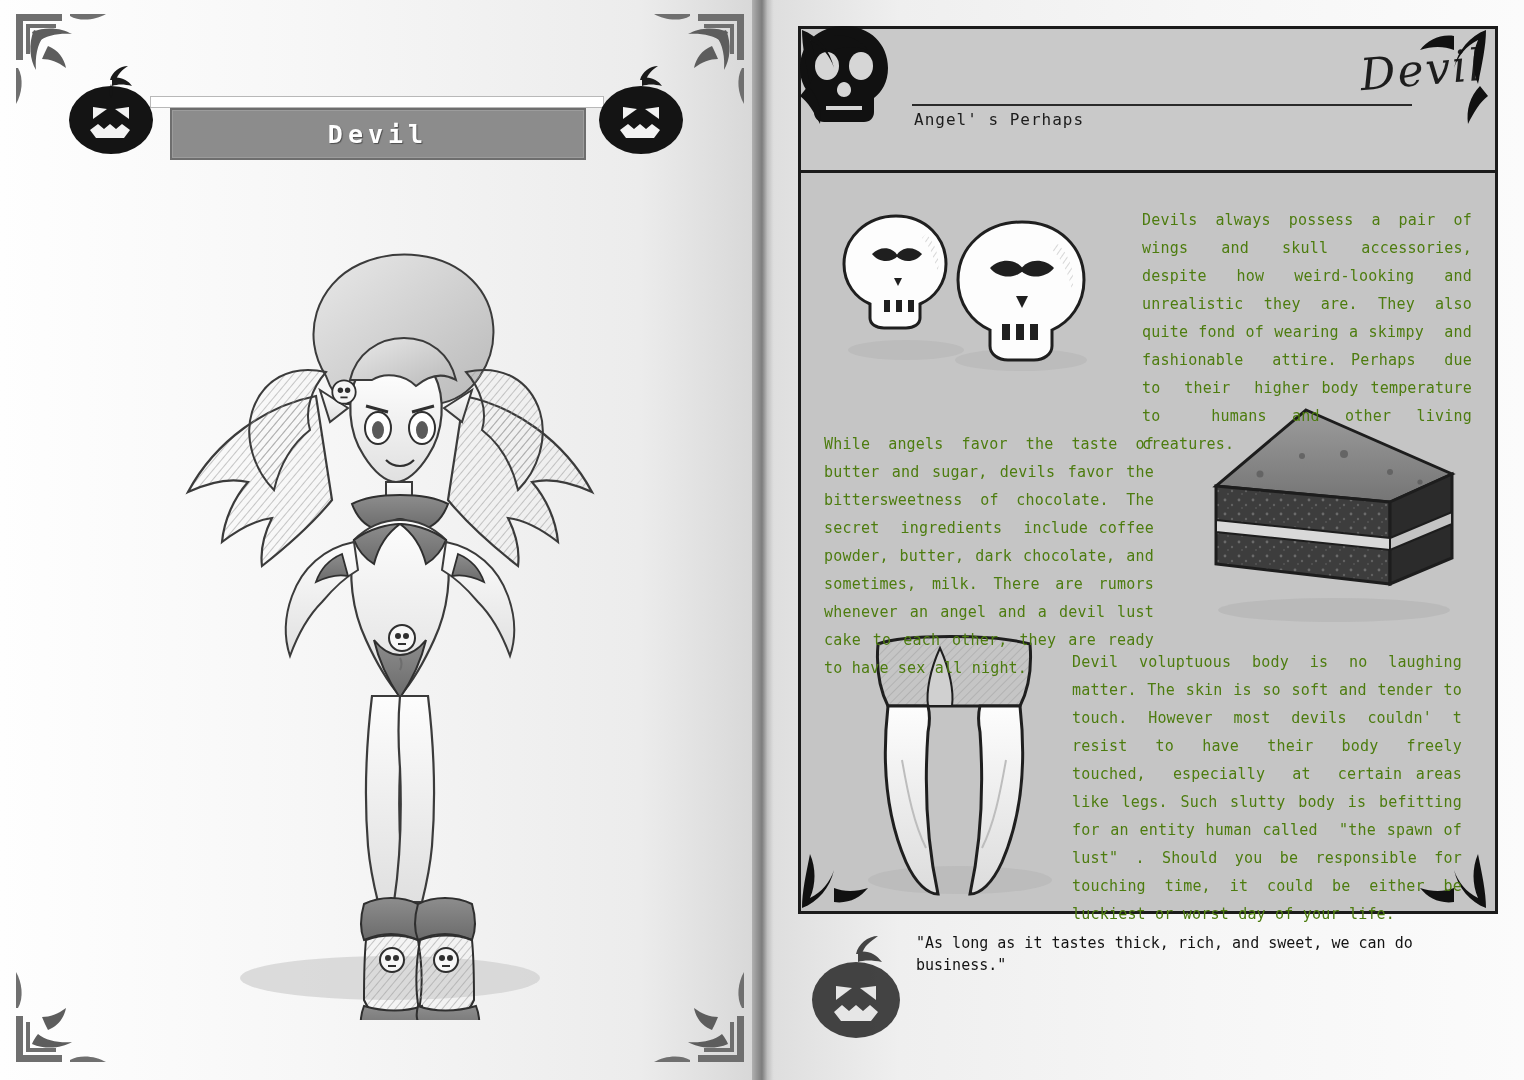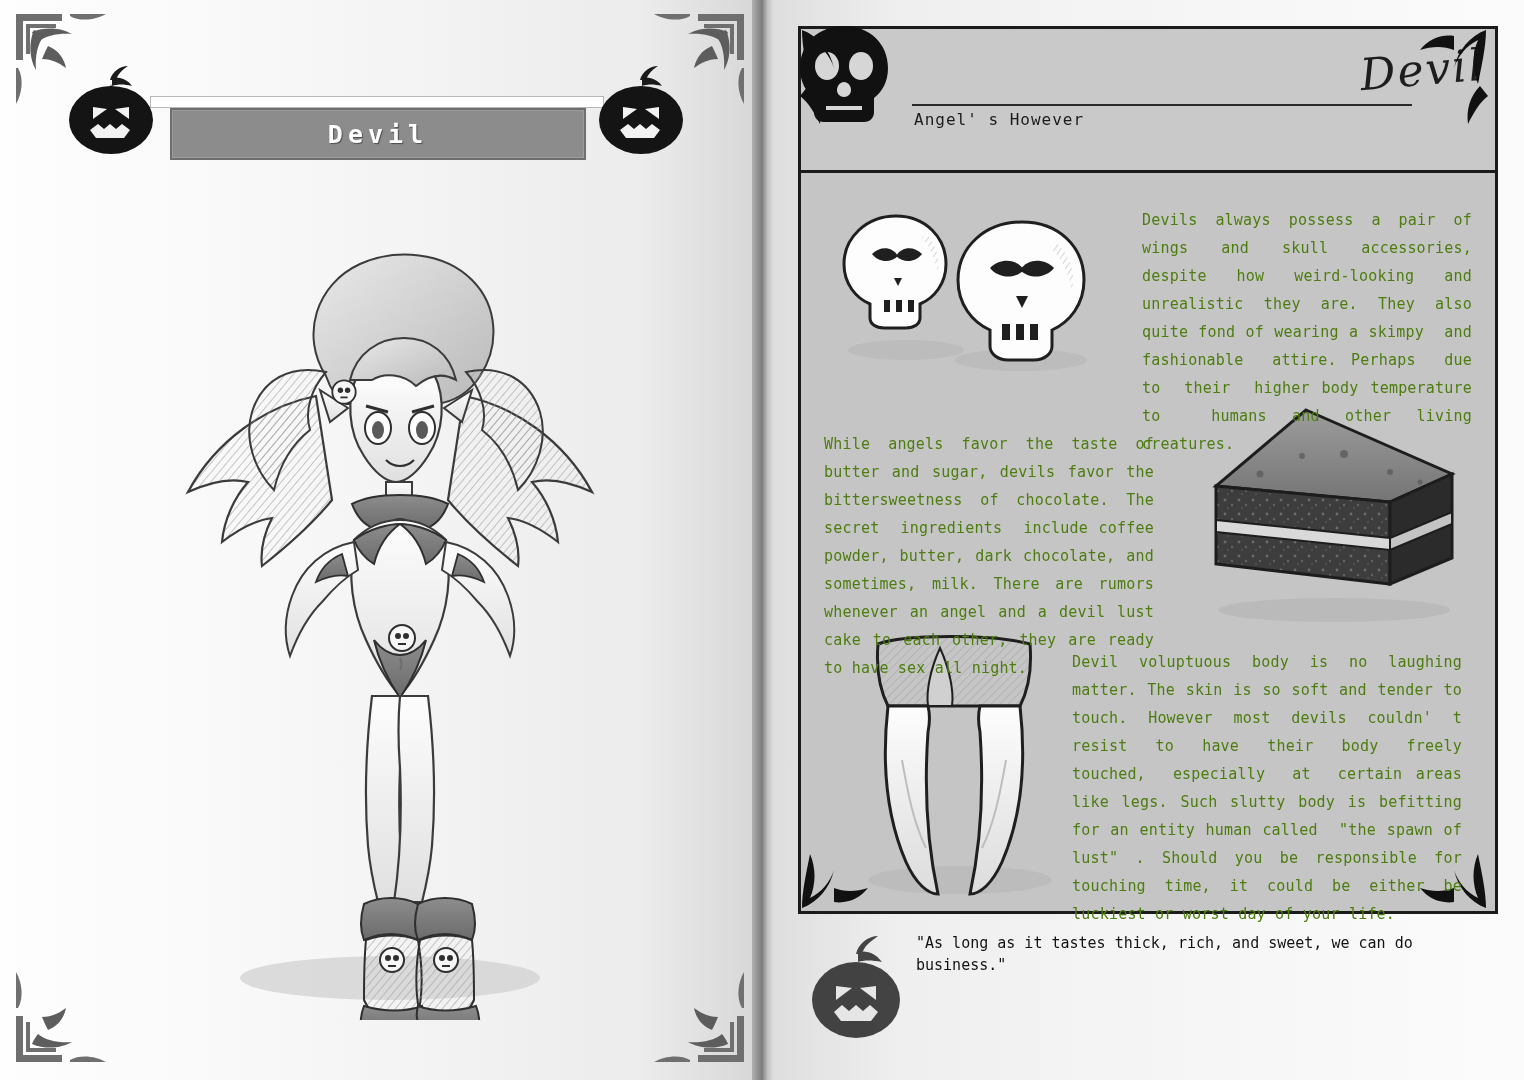--- a/index.html
+++ b/index.html
@@ -453,21 +453,21 @@
         <path d="M54 6 c26 0 44 18 44 42 0 14 -6 24 -14 30 l0 14 c0 6 -4 10 -10 10 l-40 0 c-6 0 -10 -4 -10 -10 l0 -14 c-8 -6 -14 -16 -14 -30 0 -24 18 -42 44 -42z" fill="#111"></path>
         <ellipse cx="37" cy="46" rx="12" ry="14" fill="#d6d6d6"></ellipse>
         <ellipse cx="71" cy="46" rx="12" ry="14" fill="#d6d6d6"></ellipse>
         <path d="M54 62 c4 0 7 4 7 8 0 4 -3 7 -7 7 -4 0 -7 -3 -7 -7 0 -4 3 -8 7 -8z" fill="#d6d6d6"></path>
         <path d="M38 88 h8 v12 h-8z M50 88 h8 v12 h-8z M62 88 h8 v12 h-8z" fill="#111"></path>
         <path d="M36 86 h36 v4 h-36z" fill="#d6d6d6"></path>
       </svg>
     </div>
     <div class="name-rule"></div>
     <div class="script-name">Devil</div>
-    <div class="subtitle">Angel' s However</div>
+    <div class="subtitle">Angel' s Perhaps</div>
 
     <div class="corner-vine cv-tl">
       <svg viewBox="0 0 84 120">
         <g fill="#111">
           <path d="M2 2 c16 6 28 20 32 38 -4 -12 -12 -22 -24 -28 6 14 6 30 0 44 -4 -20 -8 -38 -8 -54z"></path>
           <path d="M34 8 c14 -2 26 4 34 14 -12 -4 -24 -4 -34 0z"></path>
           <path d="M8 58 c10 10 14 24 12 38 -6 -12 -12 -22 -20 -28z"></path>
         </g>
       </svg>
     </div>

